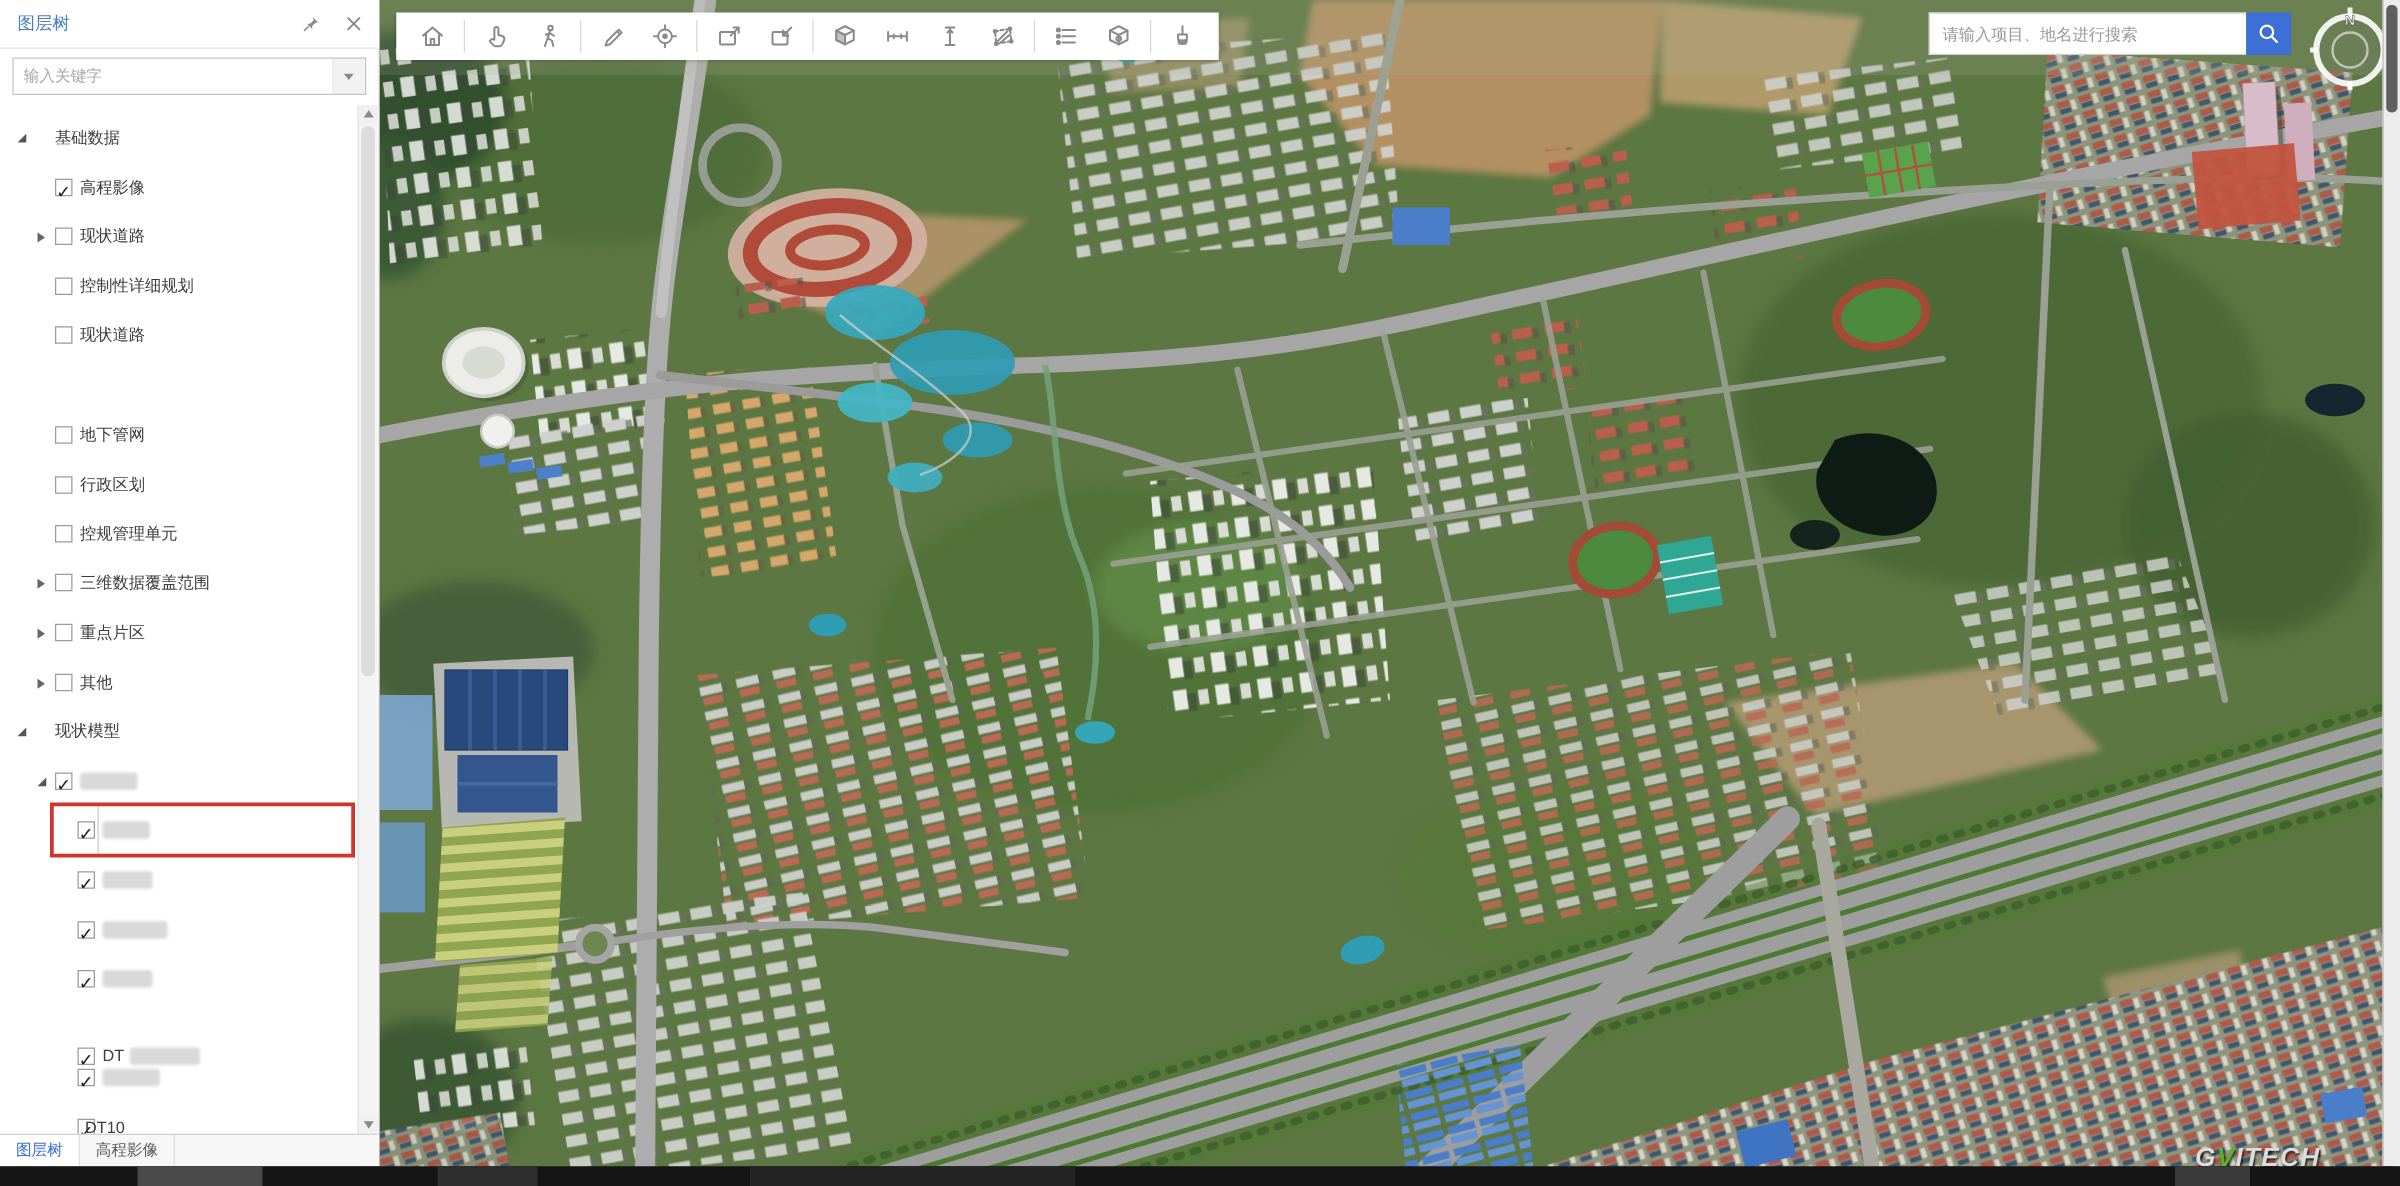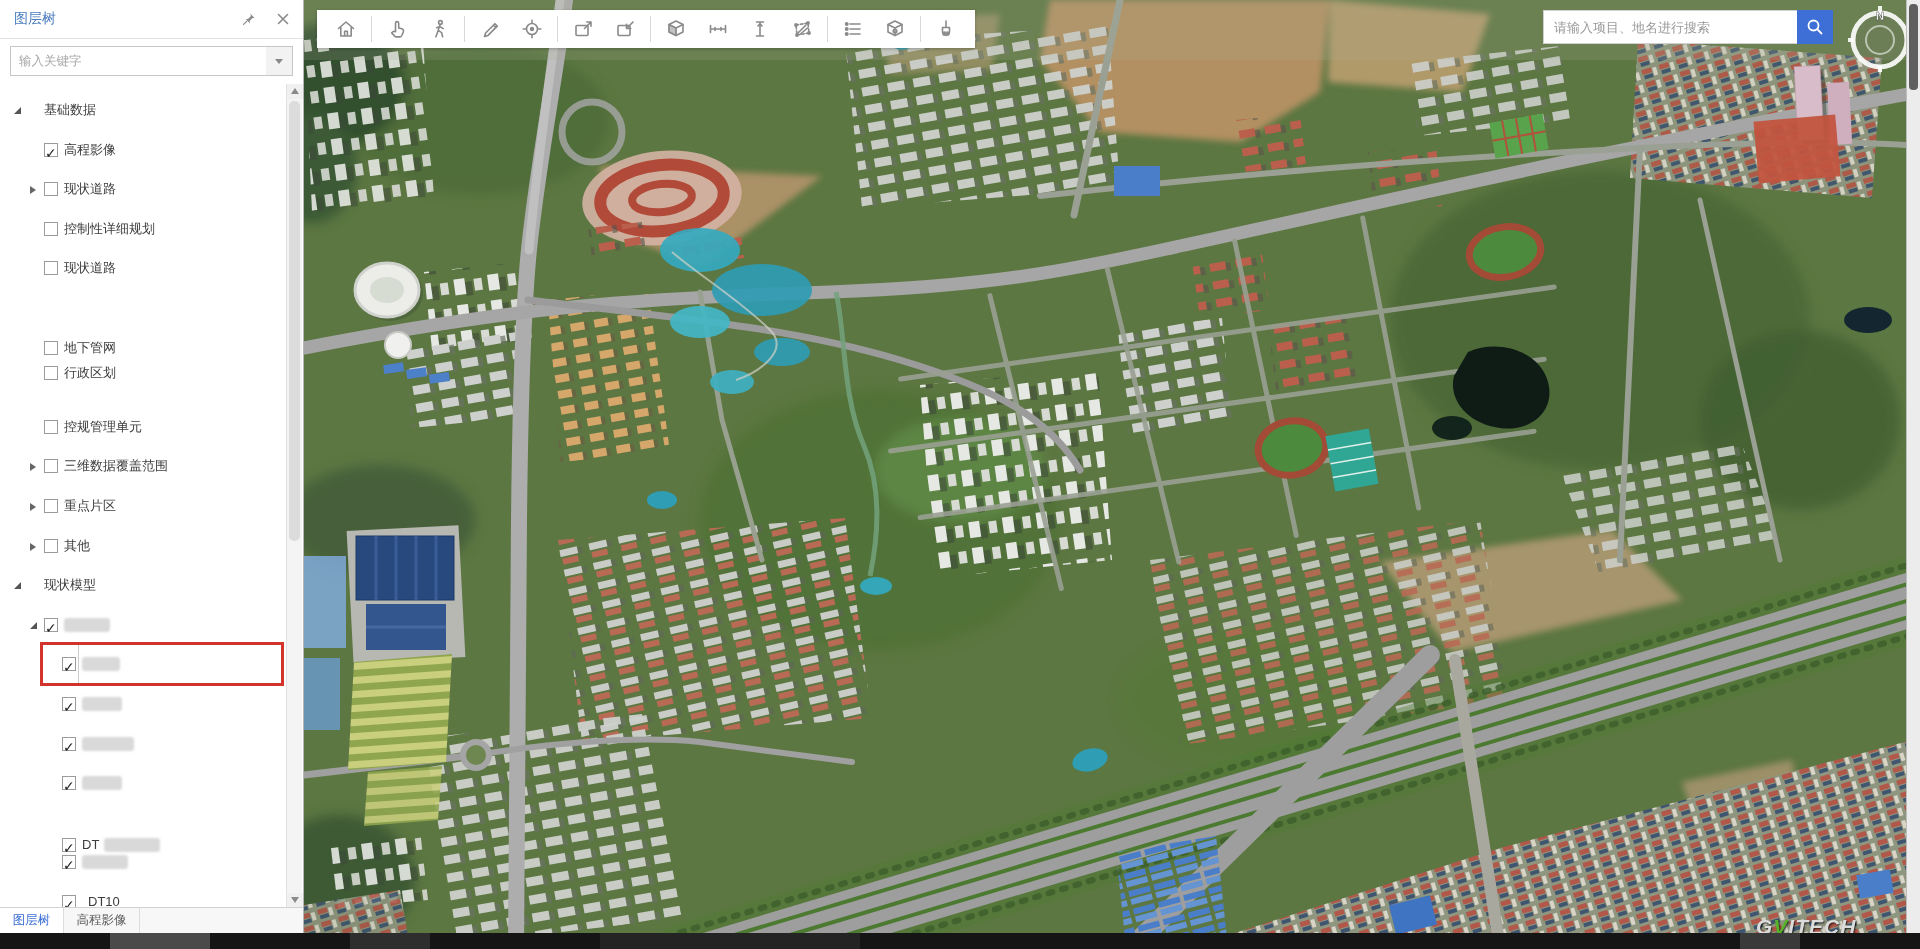--- a/index.html
+++ b/index.html
@@ -457,21 +457,21 @@
           <span class="lbl" style="left: 64px;">控制性详细规划</span>
         </div>
         <div class="trow lvl1" style="top: 171.4px; padding-left: 35px;">
           <span class="cb" style="left: 44px;"></span>
           <span class="lbl" style="left: 64px;">现状道路</span>
         </div>
         <div class="trow lvl1" style="top: 250.6px;">
           <span class="cb" style="left: 44px;"></span>
           <span class="lbl" style="left: 64px;">地下管网</span>
         </div>
-        <div class="trow lvl1" style="top: 276px; text-decoration: underline;">
+        <div class="trow lvl1" style="top: 291px; text-decoration: underline;">
           <span class="cb" style="left: 44px;"></span>
           <span class="lbl" style="left: 64px;">行政区划</span>
         </div>
         <div class="trow lvl1" style="top: 329.8px;">
           <span class="cb" style="left: 44px;"></span>
           <span class="lbl" style="left: 64px;">控规管理单元</span>
         </div>
         <div class="trow lvl1" style="top: 369.4px;">
           <span class="arw collapsed" style="left: 30px;"></span>
           <span class="cb" style="left: 44px;"></span>
@@ -518,21 +518,21 @@
           <span class="cb on" style="left: 62px;"></span>
           <span class="lbl" style="left: 82px;">DT</span>
           <span class="blurblk" style="left: 104px; width: 56px;"></span>
         </div>
         <div class="trow lvl2" style="top: 765.4px;">
           <span class="cb on" style="left: 62px;"></span>
           <span class="blurblk" style="left: 82px; width: 46px;"></span>
         </div>
         <div class="trow lvl2" style="top: 805px;">
           <span class="cb on" style="left: 62px;"></span>
-          <span class="lbl" style="left: 88px;">DT10</span>
+          <span class="lbl" style="left: 68px;">DT10</span>
         </div>
       </div>
 
     <div class="scrollbar-v">
       <div class="sb-arrow sb-up">
           <i></i>
         </div>
       <div class="sb-thumb"></div>
       <div class="sb-arrow sb-down">
           <i></i>

